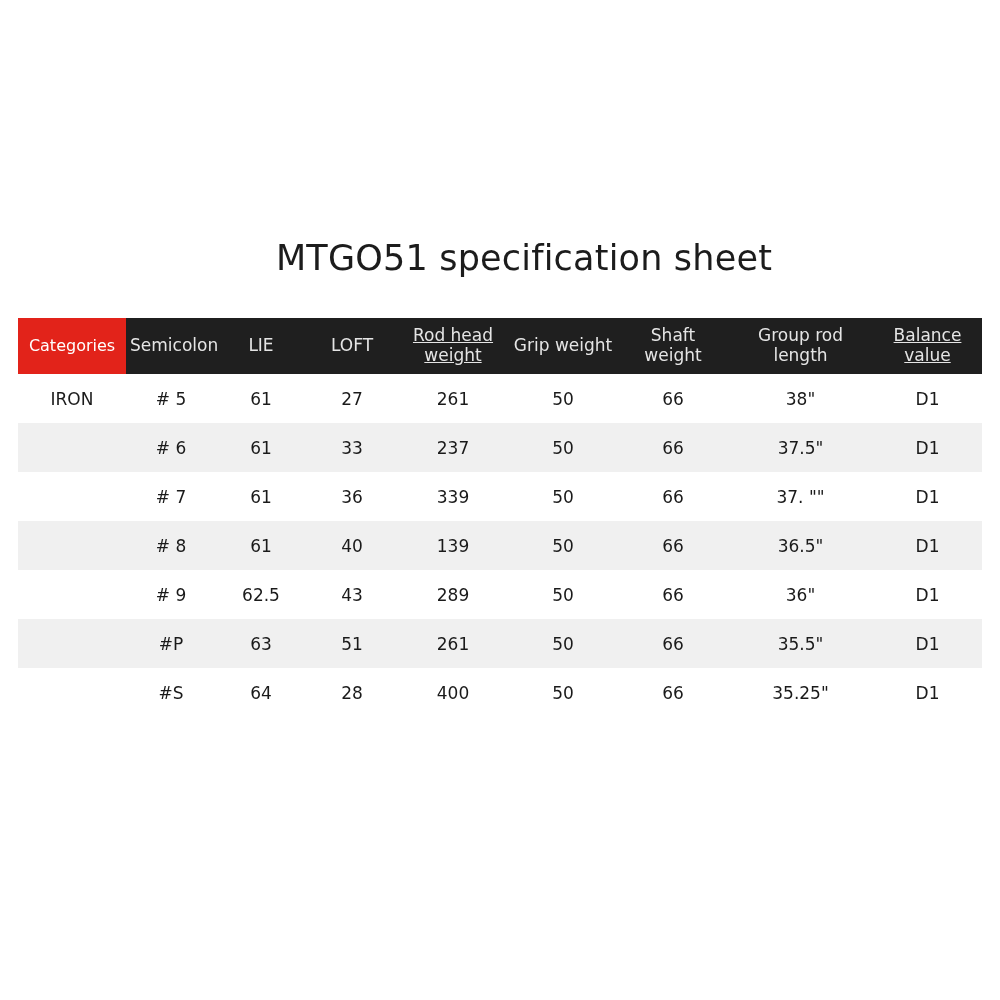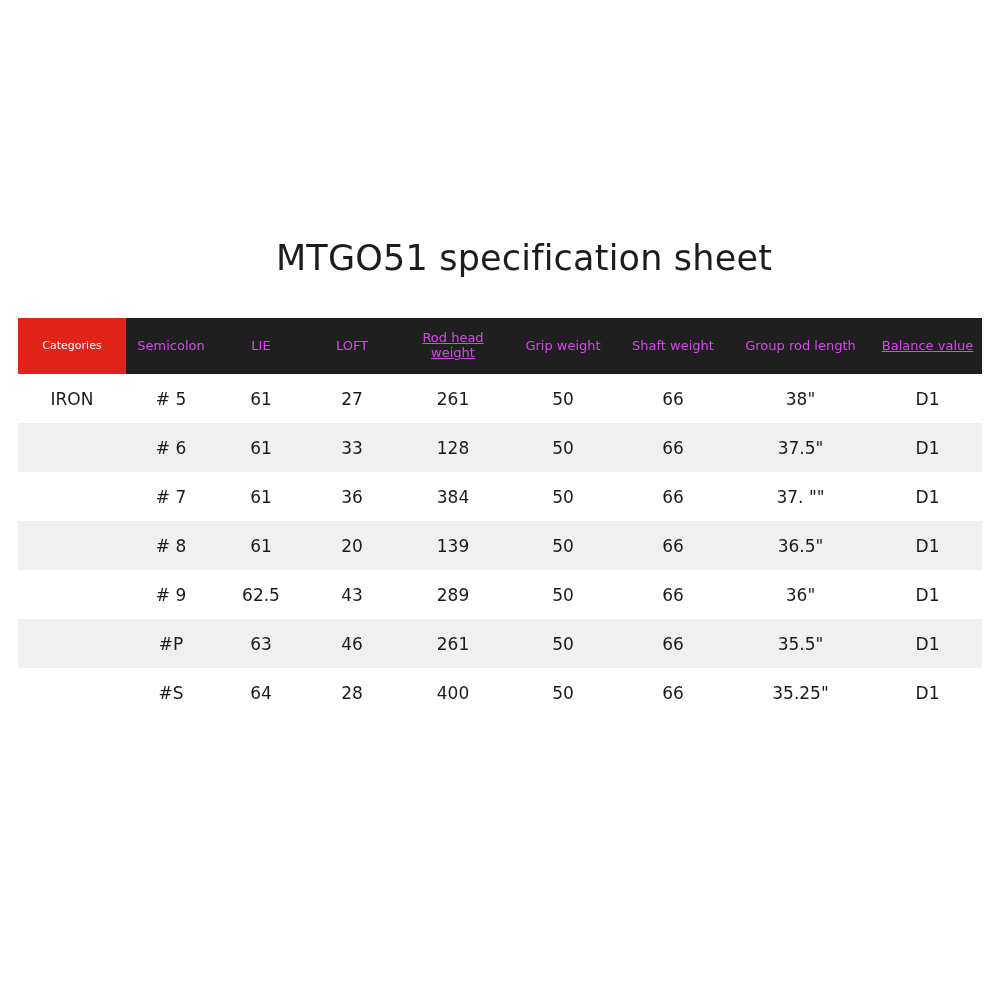--- a/index.html
+++ b/index.html
@@ -39,33 +39,33 @@
     left: 18px;
     width: 964px;
   }
   table.spec {
     border-collapse: collapse;
     width: 964px;
     table-layout: fixed;
   }
   table.spec thead th {
     background: #1f1f1f;
-    color: #d946ef;
+    color: #e5e5e5;
     font-weight: 400;
-    font-size: 13px;
+    font-size: 17px;
     height: 52px;
     vertical-align: middle;
     text-align: center;
     padding: 2px 4px;
     line-height: 1.15;
   }
   table.spec thead th.cat {
     background: #e2231a;
     color: #ffffff;
-    font-size: 11px;
+    font-size: 16px;
   }
   table.spec tbody td {
     text-align: center;
     font-size: 17px;
     height: 49px;
     vertical-align: middle;
     color: #1a1a1a;
     padding: 0 3px;
     font-weight: 400;
   }
@@ -141,42 +141,42 @@
           <td>50</td>
           <td>66</td>
           <td>38"</td>
           <td>D1</td>
         </tr>
         <tr class="even">
           <td class="cat-cell"></td>
           <td># 6</td>
           <td>61</td>
           <td>33</td>
-          <td>128</td>
+          <td>237</td>
           <td>50</td>
           <td>66</td>
           <td>37.5"</td>
           <td>D1</td>
         </tr>
         <tr class="odd">
           <td class="cat-cell"></td>
           <td># 7</td>
           <td>61</td>
           <td>36</td>
-          <td>384</td>
+          <td>339</td>
           <td>50</td>
           <td>66</td>
           <td>37. ""</td>
           <td>D1</td>
         </tr>
         <tr class="even">
           <td class="cat-cell"></td>
           <td># 8</td>
           <td>61</td>
-          <td>20</td>
+          <td>40</td>
           <td>139</td>
           <td>50</td>
           <td>66</td>
           <td>36.5"</td>
           <td>D1</td>
         </tr>
         <tr class="odd">
           <td class="cat-cell"></td>
           <td># 9</td>
           <td>62.5</td>
@@ -184,21 +184,21 @@
           <td>289</td>
           <td>50</td>
           <td>66</td>
           <td>36"</td>
           <td>D1</td>
         </tr>
         <tr class="even">
           <td class="cat-cell"></td>
           <td>#P</td>
           <td>63</td>
-          <td>46</td>
+          <td>51</td>
           <td>261</td>
           <td>50</td>
           <td>66</td>
           <td>35.5"</td>
           <td>D1</td>
         </tr>
         <tr class="odd">
           <td class="cat-cell"></td>
           <td>#S</td>
           <td>64</td>

